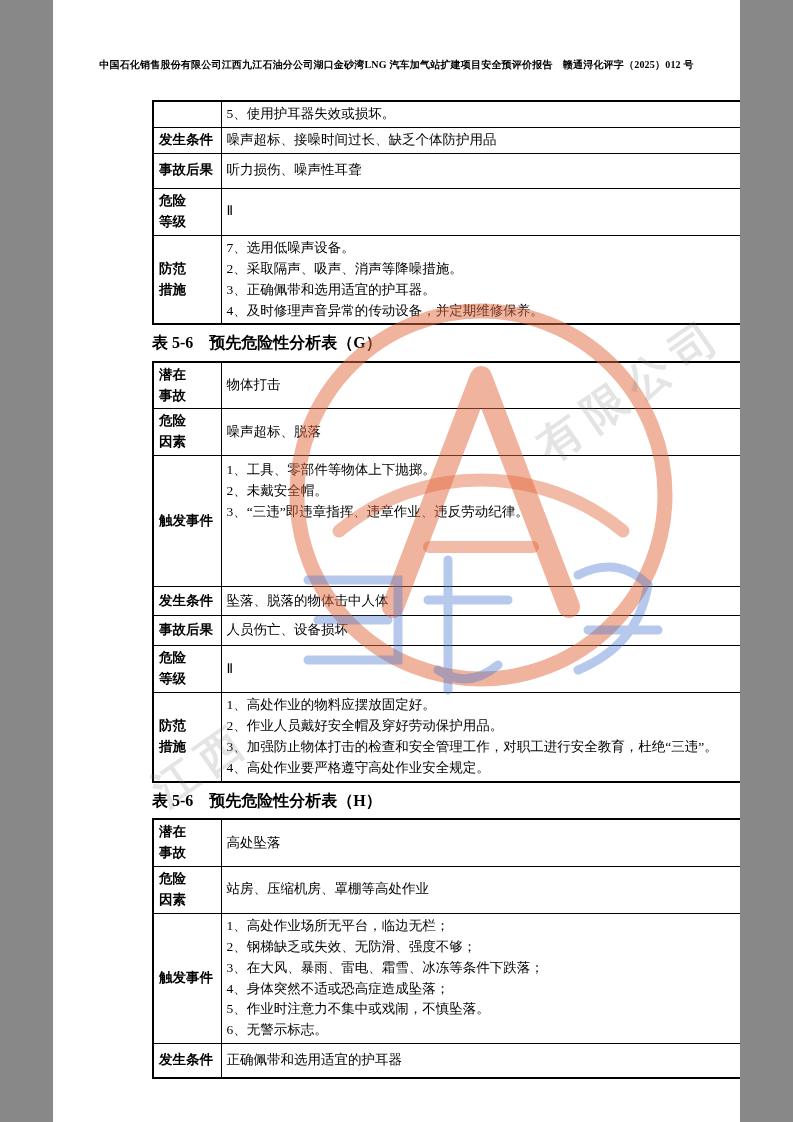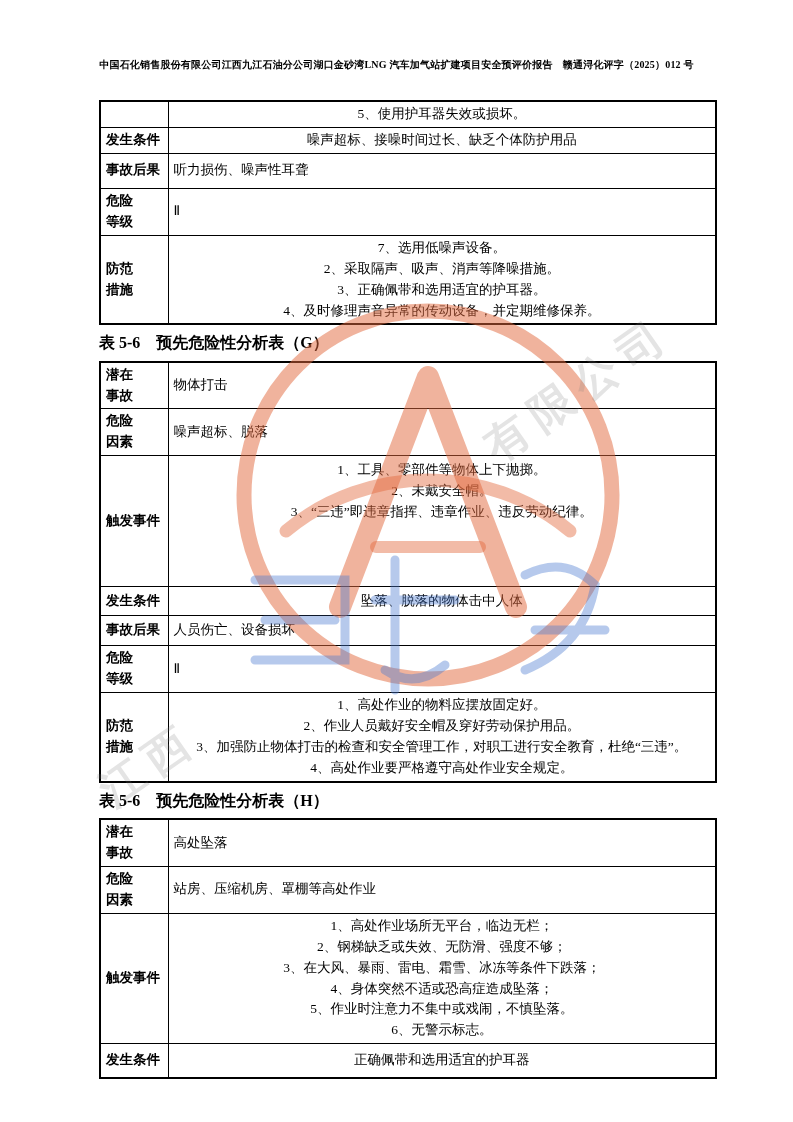--- a/index.html
+++ b/index.html
@@ -1,19 +1,19 @@
 <!DOCTYPE html>
 <html><head>
 <meta charset="utf-8">
 <style>
   * { margin:0; padding:0; box-sizing:border-box; }
   html,body { background:#888; }
   body { font-family:"Liberation Serif", serif; }
   .page {
-    position:relative; width:793px; height:1122px; margin:0 auto;
+    position:relative; width:687px; height:1122px; margin:0 auto;
     background:#ffffff; color:#000; overflow:hidden;
   }
   .doc-header {
     position:absolute; top:58px; left:0; width:100%;
     text-align:center; font-size:10px; font-weight:bold; letter-spacing:0.2px;
     z-index:2;
   }
   .content { position:absolute; left:99px; top:100px; width:618px; z-index:2; }
   table.phatable {
     border-collapse:collapse; width:618px; table-layout:fixed;
@@ -22,21 +22,21 @@
   table.phatable td {
     border:1.5px solid #000;
     font-size:13.5px; padding:2px 5px; vertical-align:middle;
     line-height:1.55;
   }
   td.lbl {
     width:68px; font-weight:bold; 
     white-space:pre-line; line-height:1.2; font-size:14px;
   }
   td.ct { white-space:pre-line; }
-  .al-left { text-align:center; }
+  .al-left { text-align:left; }
   .al-center { text-align:left; }
   .va-top { vertical-align:top !important; padding-top:4px !important; }
   .table-title {
     text-align:left; font-weight:bold; font-size:16px;
     padding:8px 0 8px 0; line-height:1.2;
   }
   .footer {
     position:absolute; top:1040px; left:0; width:100%;
     text-align:center; font-size:11.5px; font-weight:bold; z-index:2;
   }

